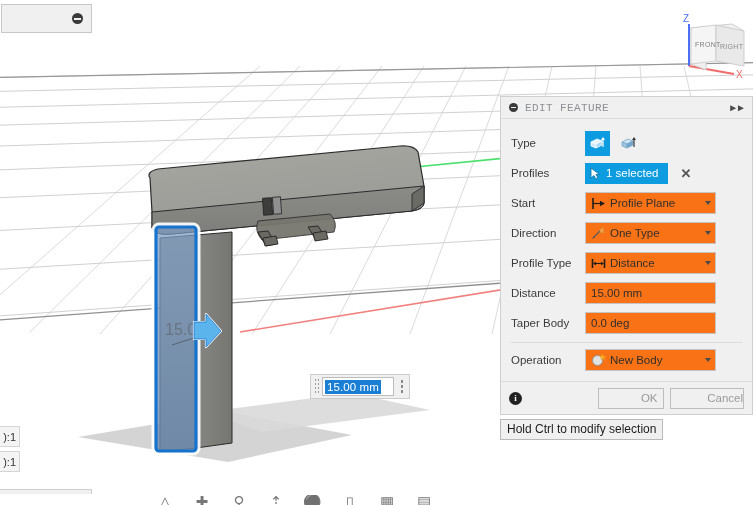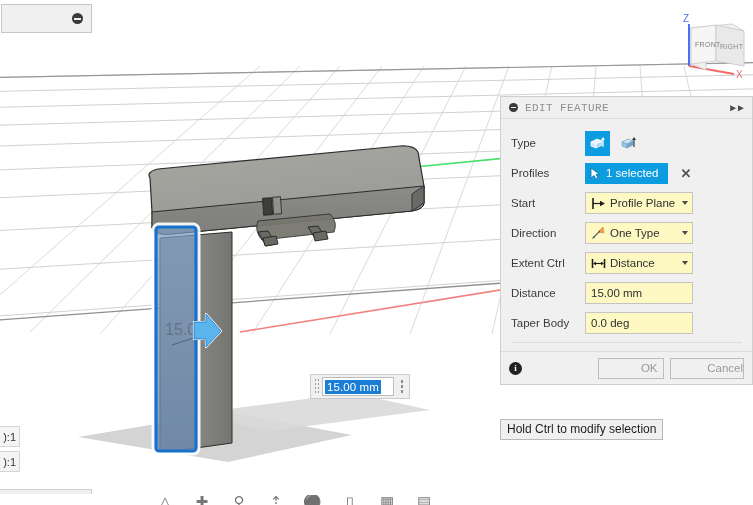--- a/index.html
+++ b/index.html
@@ -239,25 +239,25 @@
     margin-left: 12px;
     color: #555;
     font-size: 13px;
     line-height: 1;
     font-weight: bold;
   }
 
   
   .field {
     height: 22px;
-    background: #fef9c3;
+    background: #f97316;
     border: 1px solid #c4c4c4;
     display: flex;
     align-items: center;
-    width: 108px;
+    width: 131px;
     padding: 0 4px;
     font-size: 11.5px;
     color: #2f2f2f;
   }
   .field .ficon {
     width: 16px; height: 16px;
     margin-right: 4px;
     display: flex; align-items: center; justify-content: center;
     flex: 0 0 auto;
   }
@@ -569,21 +569,21 @@
                 <polygon points="1,13 4,11.5 2.5,10" fill="#5a5a5a"></polygon>
               </svg>
             </span>
             <span class="ftext">One Type</span>
             <span class="caret"></span>
           </div>
         </div>
       </div>
 
       <div class="row">
-        <span class="lbl">Extent Ctrl</span>
+        <span class="lbl">Profile Type</span>
         <div class="ctl">
           <div class="field">
             <span class="ficon">
               <svg width="15" height="13" viewBox="0 0 15 13">
                 <line x1="1.5" y1="2" x2="1.5" y2="11" stroke="#1d1d1d" stroke-width="1.6"></line>
                 <line x1="13.5" y1="2" x2="13.5" y2="11" stroke="#1d1d1d" stroke-width="1.6"></line>
                 <line x1="3" y1="6.5" x2="12" y2="6.5" stroke="#1d1d1d" stroke-width="1.1"></line>
                 <polygon points="2,6.5 5,4.8 5,8.2" fill="#1d1d1d"></polygon>
                 <polygon points="13,6.5 10,4.8 10,8.2" fill="#1d1d1d"></polygon>
               </svg>
@@ -607,20 +607,35 @@
         <span class="lbl">Taper Body</span>
         <div class="ctl">
           <div class="field plain">
             <span class="ftext">0.0 deg</span>
           </div>
         </div>
       </div>
 
       <div class="dlg-sep"></div>
 
+      <div class="row">
+        <span class="lbl">Operation</span>
+        <div class="ctl">
+          <div class="field">
+            <span class="ficon">
+              <svg width="15" height="14" viewBox="0 0 15 14">
+                <ellipse cx="6.5" cy="7.5" rx="5" ry="5" fill="#e2e2e2" stroke="#8f8f8f" stroke-width="0.9"></ellipse>
+                <polygon points="11.5,1 12.6,3.2 15,3.2 13,4.8 13.8,7 11.5,5.6 9.2,7 10,4.8 8,3.2 10.4,3.2" fill="#f5b022"></polygon>
+              </svg>
+            </span>
+            <span class="ftext">New Body</span>
+            <span class="caret"></span>
+          </div>
+        </div>
+      </div>
     </div>
 
     <div class="dlg-footer">
       <span class="info-dot">i</span>
       <span class="footer-spacer"></span>
       <div class="btn">OK</div>
       <div class="btn">Cancel</div>
     </div>
   </div>
 

